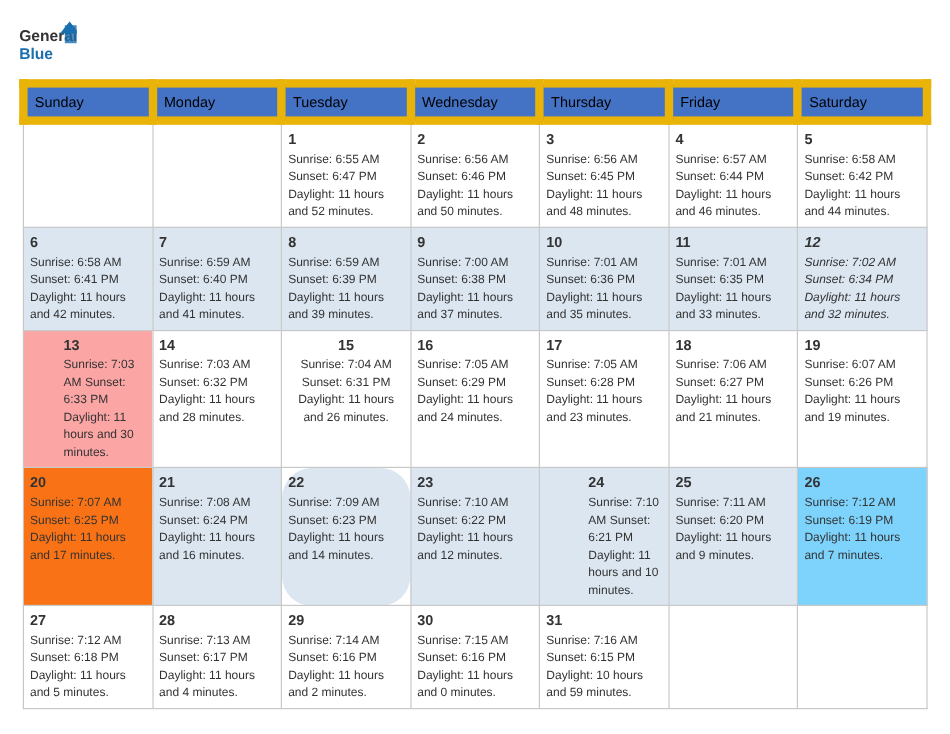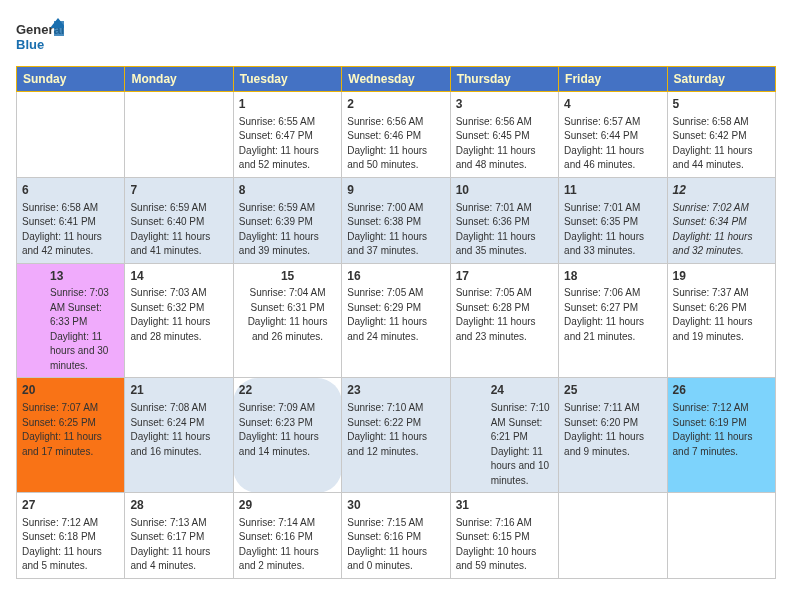--- a/index.html
+++ b/index.html
@@ -34,26 +34,26 @@
       font-size: 14px;
       color: #555;
     }
     .calendar {
       width: 100%;
       border-collapse: collapse;
       font-size: 10.5px;
     }
     .calendar th {
       background: #4472c4;
-      color: #fef9c3;
+      color: #000000;
       text-align: left;
       padding: 5px 6px;
       font-size: 12px;
-      font-weight: bold;
-      border: 1px solid #eab308;
+      font-weight: normal;
+      border: 7px solid #eab308;
     }
     .calendar td {
       border: 1px solid #c8c8c8;
       vertical-align: top;
       padding: 4px 5px;
       width: 107px;
       min-height: 80px;
       color: #333;
       line-height: 1.4;
     }
@@ -190,21 +190,21 @@
 Daylight: 11 hours and 33 minutes.</div>
         </td>
         <td style="background: rgb(220, 230, 241); font-style: italic;">
           <span class="day-num">12</span>
           <div class="day-info">Sunrise: 7:02 AM
 Sunset: 6:34 PM
 Daylight: 11 hours and 32 minutes.</div>
         </td>
       </tr>
       <tr>
-        <td style="background: #f0abfc; padding-left: 33px;">
+        <td style="background: #fca5a5; padding-left: 33px;">
           <span class="day-num">13</span>
           <div class="day-info">Sunrise: 7:03 AM
 Sunset: 6:33 PM
 Daylight: 11 hours and 30 minutes.</div>
         </td>
         <td style="background: rgb(255, 255, 255);">
           <span class="day-num">14</span>
           <div class="day-info">Sunrise: 7:03 AM
 Sunset: 6:32 PM
 Daylight: 11 hours and 28 minutes.</div>
@@ -228,21 +228,21 @@
 Daylight: 11 hours and 23 minutes.</div>
         </td>
         <td style="background: rgb(255, 255, 255);">
           <span class="day-num">18</span>
           <div class="day-info">Sunrise: 7:06 AM
 Sunset: 6:27 PM
 Daylight: 11 hours and 21 minutes.</div>
         </td>
         <td style="background: rgb(255, 255, 255);">
           <span class="day-num">19</span>
-          <div class="day-info">Sunrise: 7:37 AM
+          <div class="day-info">Sunrise: 6:07 AM
 Sunset: 6:26 PM
 Daylight: 11 hours and 19 minutes.</div>
         </td>
       </tr>
       <tr>
         <td style="background: #f97316; margin-left: 38px;">
           <span class="day-num">20</span>
           <div class="day-info">Sunrise: 7:07 AM
 Sunset: 6:25 PM
 Daylight: 11 hours and 17 minutes.</div>

